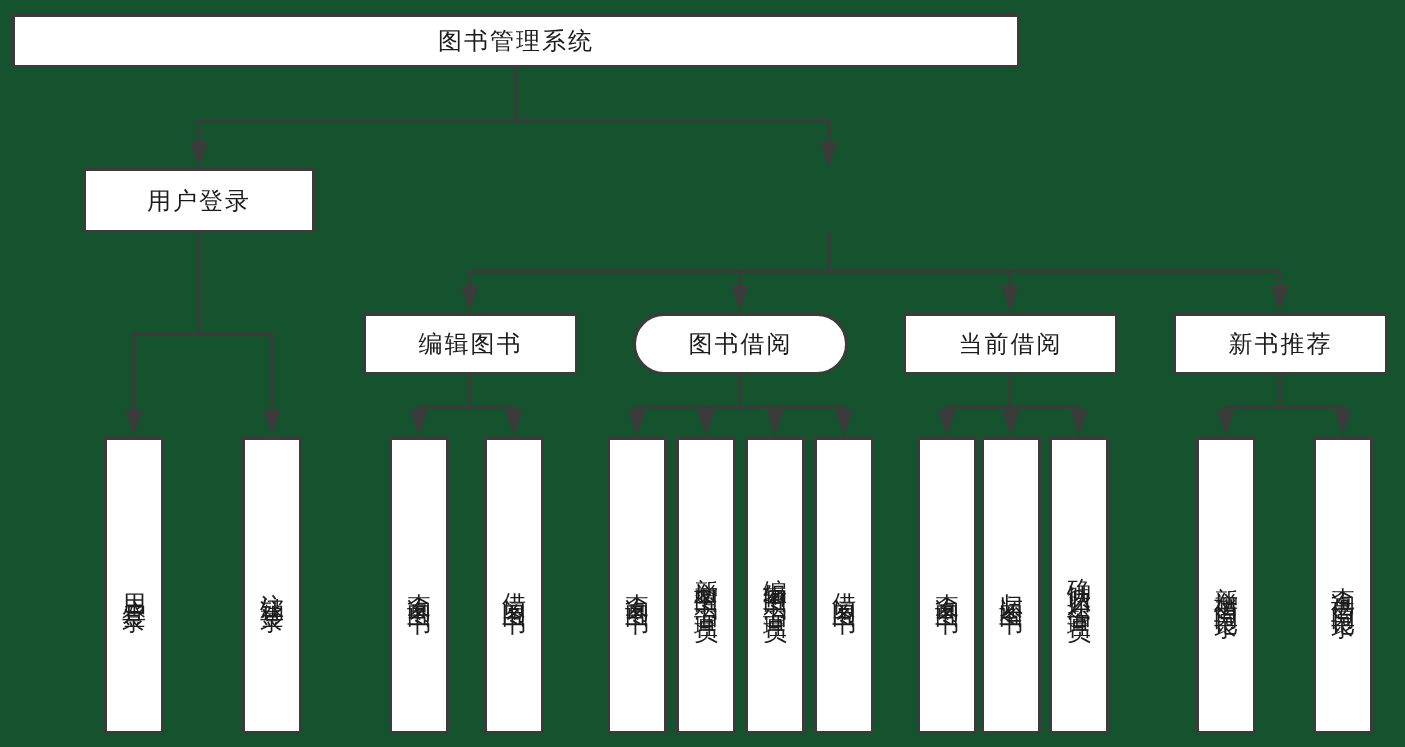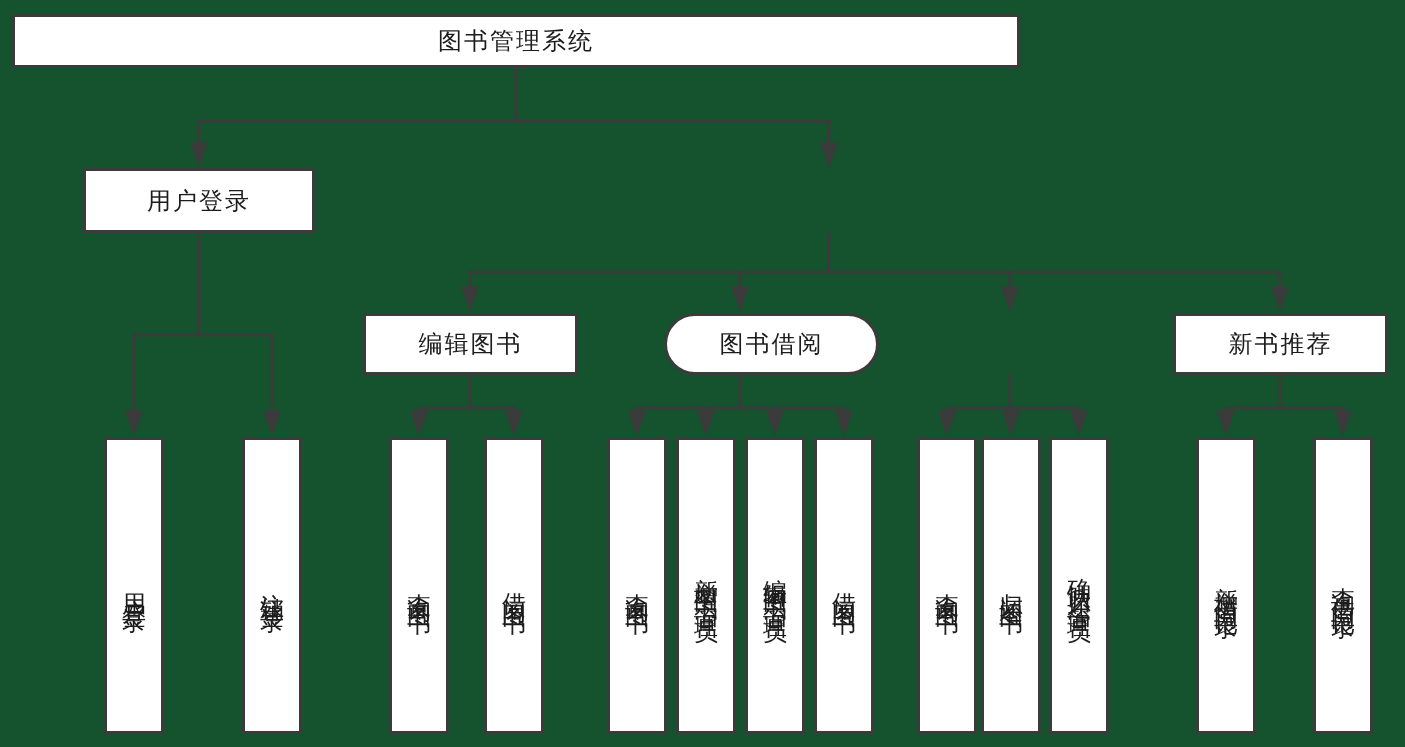--- a/index.html
+++ b/index.html
@@ -33,21 +33,21 @@
     font-size: 24px;
     letter-spacing: 2px;
     line-height: 1;
   }
   .lvl1 { left: 12px;  top: 14px;  width: 1008px; height: 54px; }
   .lvl2 { top: 168px; height: 65px; width: 232px; }
   .lvl2.b1 { left: 83px; }
   .lvl2.b2 { left: 713px; }
   .lvl3 { top: 313px; height: 62px; width: 215px; }
   .lvl3.c1 { left: 363px; }
-  .lvl3.c2 { left: 664px; border-radius: 31px; }
+  .lvl3.c2 { left: 633px; border-radius: 31px; }
   .lvl3.c3 { left: 903px; }
   .lvl3.c4 { left: 1173px; }
   .leaf {
     top: 437px; width: 60px; height: 297px;
     writing-mode: vertical-lr;
     text-orientation: mixed;
     font-size: 24px;
     letter-spacing: 6px;
     line-height: 1;
   }
@@ -142,20 +142,21 @@
     <line x1="1343" y1="406.5" x2="1343" y2="416"></line>
     <polygon points="1334,410 1352,410 1343,436"></polygon>
   </svg>
 
   <div class="box hbox lvl1">图书管理系统</div>
 
   <div class="box hbox lvl2 b1">用户登录</div>
 
   <div class="box hbox lvl3 c1">编辑图书</div>
   <div class="box hbox lvl3 c2">图书借阅</div>
+  <div class="box hbox lvl3 c3">当前借阅</div>
   <div class="box hbox lvl3 c4">新书推荐</div>
 
   <div class="box leaf x1">用户登录</div>
   <div class="box leaf x2">注销登录</div>
   <div class="box leaf x3">查询图书</div>
   <div class="box leaf x4">借阅图书</div>
   <div class="box leaf x5">查询图书</div>
   <div class="box leaf x6">新增图书（管理员）</div>
   <div class="box leaf x7">编辑图书（管理员）</div>
   <div class="box leaf x8">借阅图书</div>

